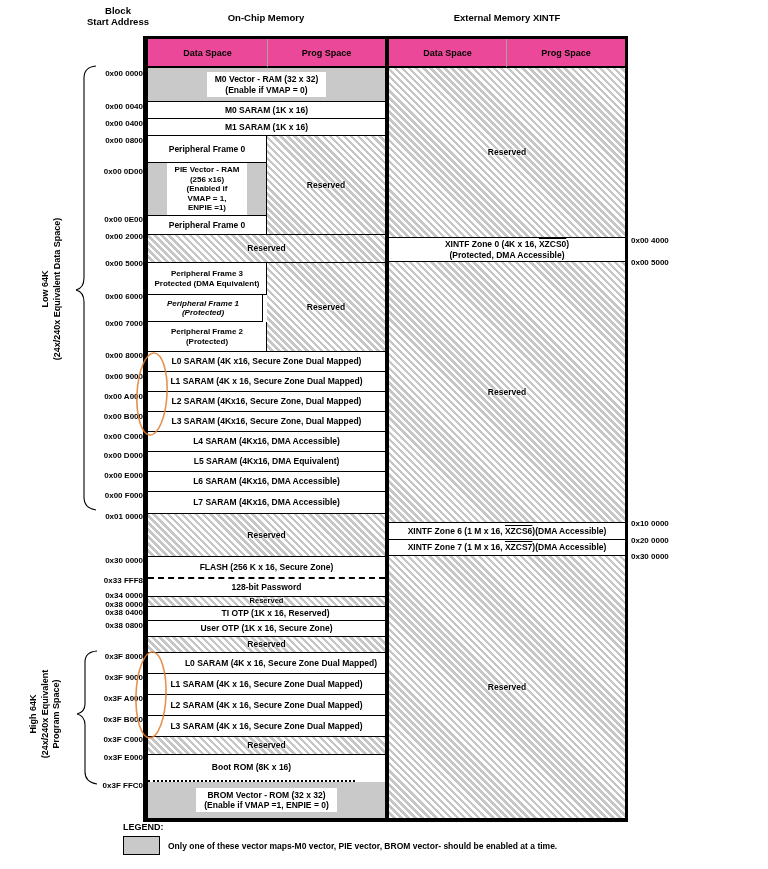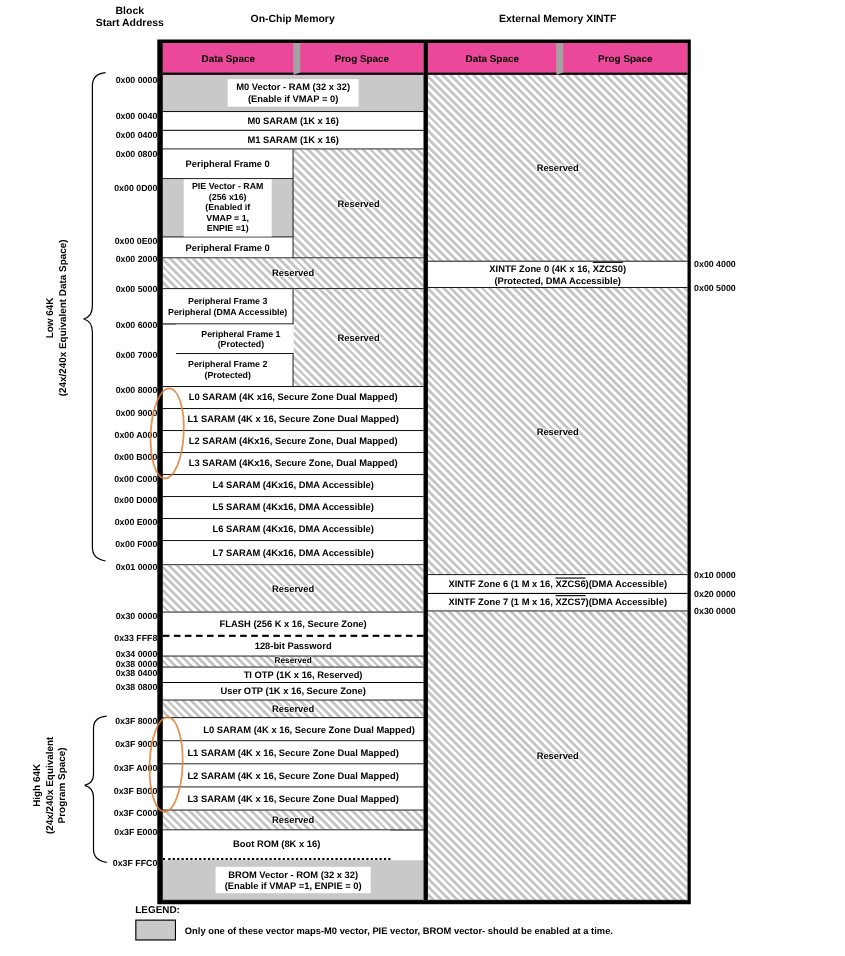--- a/index.html
+++ b/index.html
@@ -2,21 +2,21 @@
 <html><head>
 <meta charset="utf-8">
 <style>
   html,body{margin:0;padding:0;background:#fff;}
   .canvas{position:relative;width:768px;height:869px;background:#fff;overflow:hidden;
           font-family:"Liberation Sans",sans-serif;color:#000;}
   .title{position:absolute;font-weight:bold;font-size:9.5px;text-align:center;
          transform:translateX(-50%);white-space:nowrap;z-index:4;}
   .hcell{position:absolute;box-sizing:border-box;border-bottom:2px solid #000;display:flex;
          align-items:center;justify-content:center;font-weight:bold;font-size:9px;background:#ec4899;z-index:2;}
-  .hcell.bl{border-left:6px solid #a3a3a3;}
+  .hcell.bl{border-left:1px solid #a3a3a3;}
   .cell{position:absolute;box-sizing:border-box;border-bottom:1px solid #000;display:flex;
         flex-direction:column;justify-content:center;align-items:center;text-align:center;
         font-weight:bold;font-size:8.5px;line-height:1.18;z-index:1;}
   .plain{background:#fff;}
   .hatch{background:repeating-linear-gradient(45deg,#fff 0px,#fff 2.5px,#c6c6c6 2.5px,#c6c6c6 5px);}
   .hatch .line{text-shadow:0 0 2px #fff,0 0 2px #fff,0 0 2px #fff;}
   .vector{background:#c9c9c9;}
   .whitebox{background:#fff;padding:2px 8px;}
   .halfcell{border-right:1px solid #000;}
   .ov{text-decoration:overline;}
@@ -105,23 +105,23 @@
       <div class="line">Peripheral Frame 0</div>
     </div>
     <div class="cell hatch" style="left: 267px; top: 136px; width: 118px; height: 99px;">
       <div class="line">Reserved</div>
     </div>
     <div class="cell hatch" style="left: 148px; top: 235px; width: 237px; height: 28px;">
       <div class="line">Reserved</div>
     </div>
     <div class="cell plain halfcell" style="left: 148px; top: 263px; width: 119px; height: 32px; font-size: 8px;">
       <div class="line">Peripheral Frame 3</div>
-      <div class="line">Peripheral (DMA Accessible)</div>
-    </div>
-    <div class="cell plain halfcell" style="left: 160px; top: 295px; width: 119px; height: 27px; font-size: 8px;">
+      <div class="line">Protected (DMA Equivalent)</div>
+    </div>
+    <div class="cell plain halfcell" style="left: 144px; top: 295px; width: 119px; height: 27px; font-size: 8px; font-style: italic;">
       <div class="line">Peripheral Frame 1</div>
       <div class="line">(Protected)</div>
     </div>
     <div class="cell plain halfcell" style="left: 148px; top: 322px; width: 119px; height: 30px; font-size: 8px;">
       <div class="line">Peripheral Frame 2</div>
       <div class="line">(Protected)</div>
     </div>
     <div class="cell hatch" style="left: 267px; top: 263px; width: 118px; height: 89px;">
       <div class="line">Reserved</div>
     </div>
@@ -134,21 +134,21 @@
     <div class="cell plain" style="left: 148px; top: 392px; width: 237px; height: 20px;">
       <div class="line">L2 SARAM (4Kx16, Secure Zone, Dual Mapped)</div>
     </div>
     <div class="cell plain" style="left: 148px; top: 412px; width: 237px; height: 20px;">
       <div class="line">L3 SARAM (4Kx16, Secure Zone, Dual Mapped)</div>
     </div>
     <div class="cell plain" style="left: 148px; top: 432px; width: 237px; height: 20px;">
       <div class="line">L4 SARAM (4Kx16, DMA Accessible)</div>
     </div>
     <div class="cell plain" style="left: 148px; top: 452px; width: 237px; height: 20px;">
-      <div class="line">L5 SARAM (4Kx16, DMA Accessible)</div>
+      <div class="line">L5 SARAM (4Kx16, DMA Equivalent)</div>
     </div>
     <div class="cell plain" style="left: 148px; top: 472px; width: 237px; height: 20px;">
       <div class="line">L6 SARAM (4Kx16, DMA Accessible)</div>
     </div>
     <div class="cell plain" style="left: 148px; top: 492px; width: 237px; height: 22px;">
       <div class="line">L7 SARAM (4Kx16, DMA Accessible)</div>
     </div>
     <div class="cell hatch" style="left: 148px; top: 514px; width: 237px; height: 43px;">
       <div class="line">Reserved</div>
     </div>

